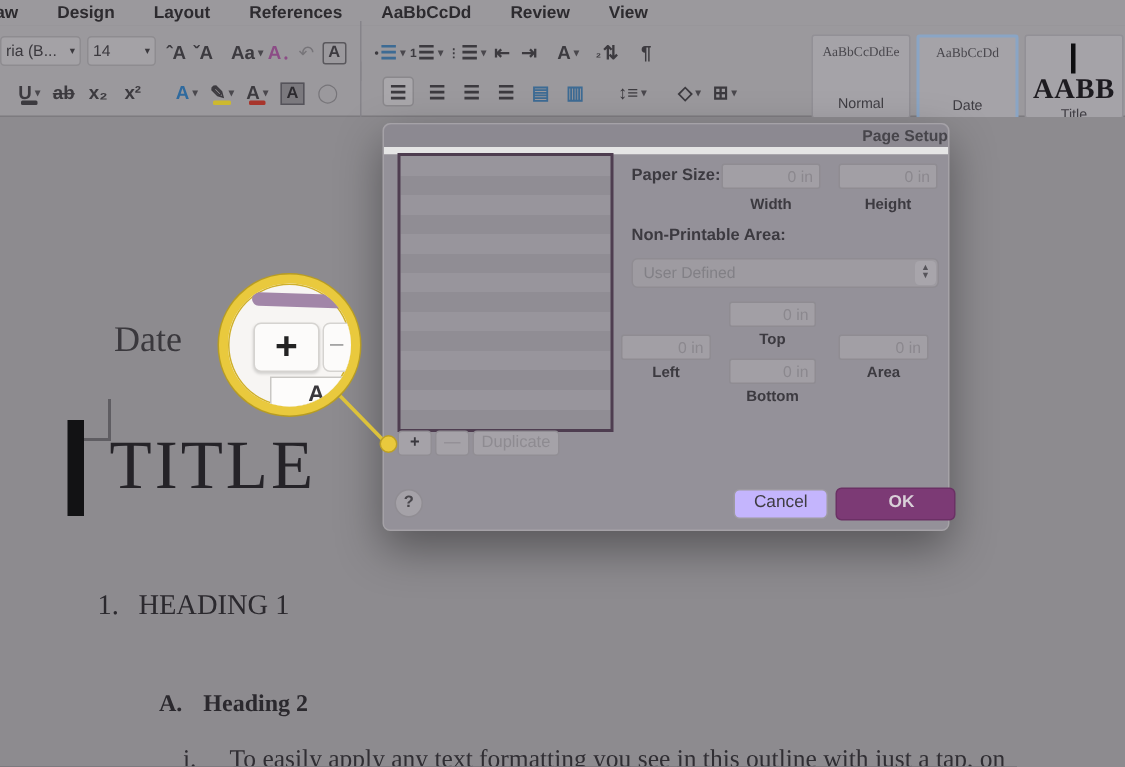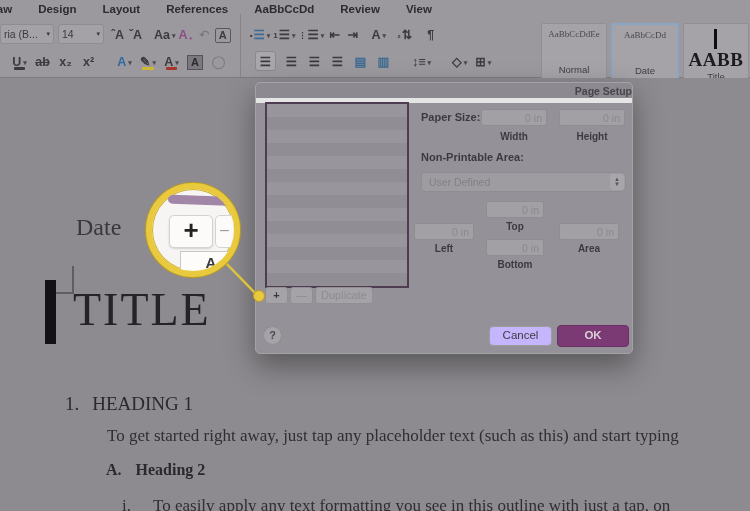--- a/index.html
+++ b/index.html
@@ -85,21 +85,21 @@
   .small-btn.disabled{color:#8e8b91;}
   #add-tooltip{position:absolute;left:21px;top:224px;width:120px;height:16px;background:#b2afb4;
     border:1px solid #98959a;border-radius:3px;font-size:9.5px;color:#39373c;text-align:center;line-height:15px;}
   #help-btn{position:absolute;left:7px;top:243px;width:17px;height:17px;border-radius:50%;
     background:#a5a2a8;border:1px solid #908d93;color:#49474c;font-size:11px;font-weight:bold;
     text-align:center;line-height:16px;}
   #cancel-btn{position:absolute;left:233px;top:243px;width:61px;height:18px;background:#c4b5fd;
     border:1px solid #9d9aa0;border-radius:4px;font-size:11.5px;color:#3e3c41;text-align:center;line-height:17px;}
   #ok-btn{position:absolute;left:301px;top:242px;width:70px;height:20px;background:#7c3a75;
     border:1px solid #6b3065;border-radius:4px;font-size:11.5px;font-weight:bold;color:#d9d0d8;
-    text-align:center;line-height:19px;}
+    text-align:center;line-height:19px;padding-left:8px;}
 
   
   #magnifier{position:absolute;left:146px;top:183px;width:82px;height:82px;border-radius:50%;
     background:#f7f5f3;border:6px solid #e9c93d;box-shadow:0 0 0 1px #b79c23, inset 0 0 0 1px #cfb02c;
     overflow:hidden;z-index:5;}
   #mag-purple-bar{position:absolute;left:16px;top:7px;width:80px;height:9px;background:#a286a8;
     border-radius:7px 0 0 7px;transform:rotate(2deg);}
   #mag-plus-btn{position:absolute;left:17px;top:26px;width:42px;height:31px;background:#fcfbfa;
     border:1px solid #d5d3d0;border-radius:5px;box-shadow:0 1px 2px rgba(0,0,0,.15);
     font-size:26px;font-weight:bold;color:#232323;text-align:center;line-height:28px;
@@ -291,21 +291,20 @@
   </div>
 
   <div id="doc">
     <div id="corner-mark"></div>
     <div id="date-text">Date</div>
     <div id="title-cursor"></div>
     <div id="title-text">TITLE</div>
     <div class="doc-line" id="h1-line">
       <span class="num">1.</span><span>HEADING 1</span>
     </div>
-    <div class="doc-line" id="body1">To get started right away, just tap any placeholder text (such as this) and start typing</div>
     <div class="doc-line" id="h2-line">
       <span class="num">A.</span><span>Heading 2</span>
     </div>
     <div class="doc-line" id="body2">
       <span class="num">i.</span><span>To easily apply any text formatting you see in this outline with just a tap, on</span>
     </div>
   </div>
 
   <div id="dialog">
     <div id="dialog-titlebar">

